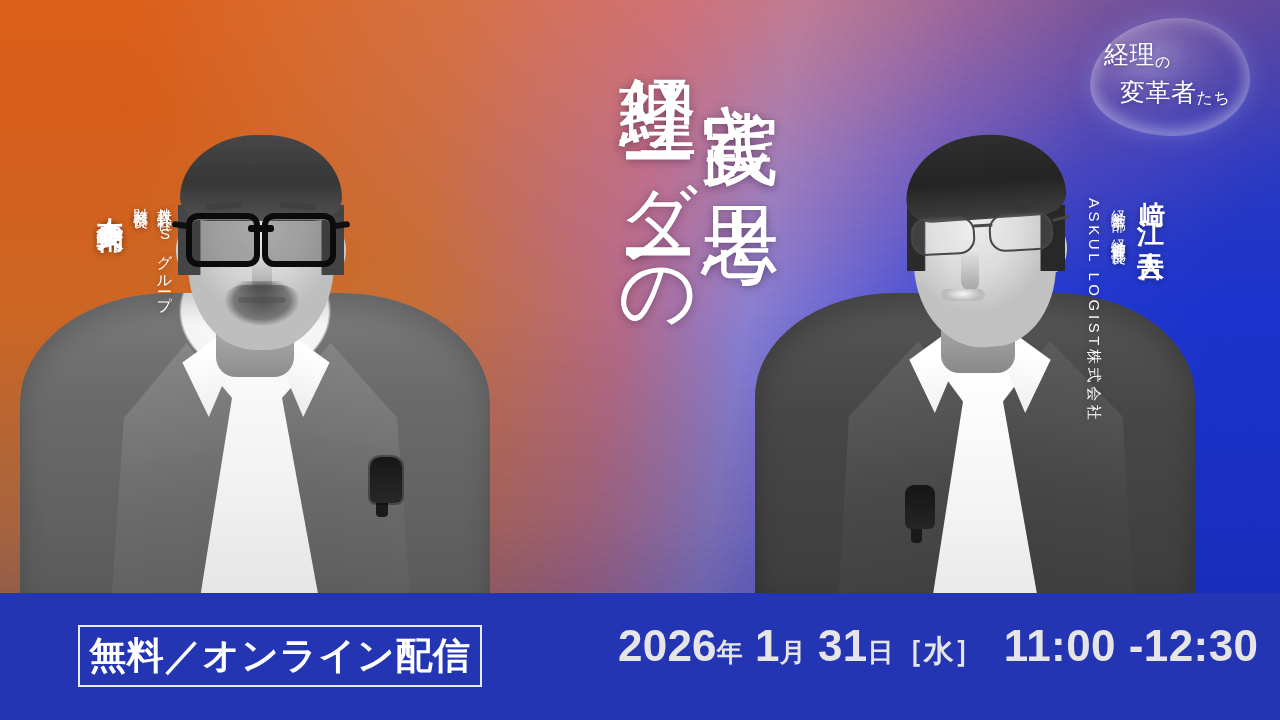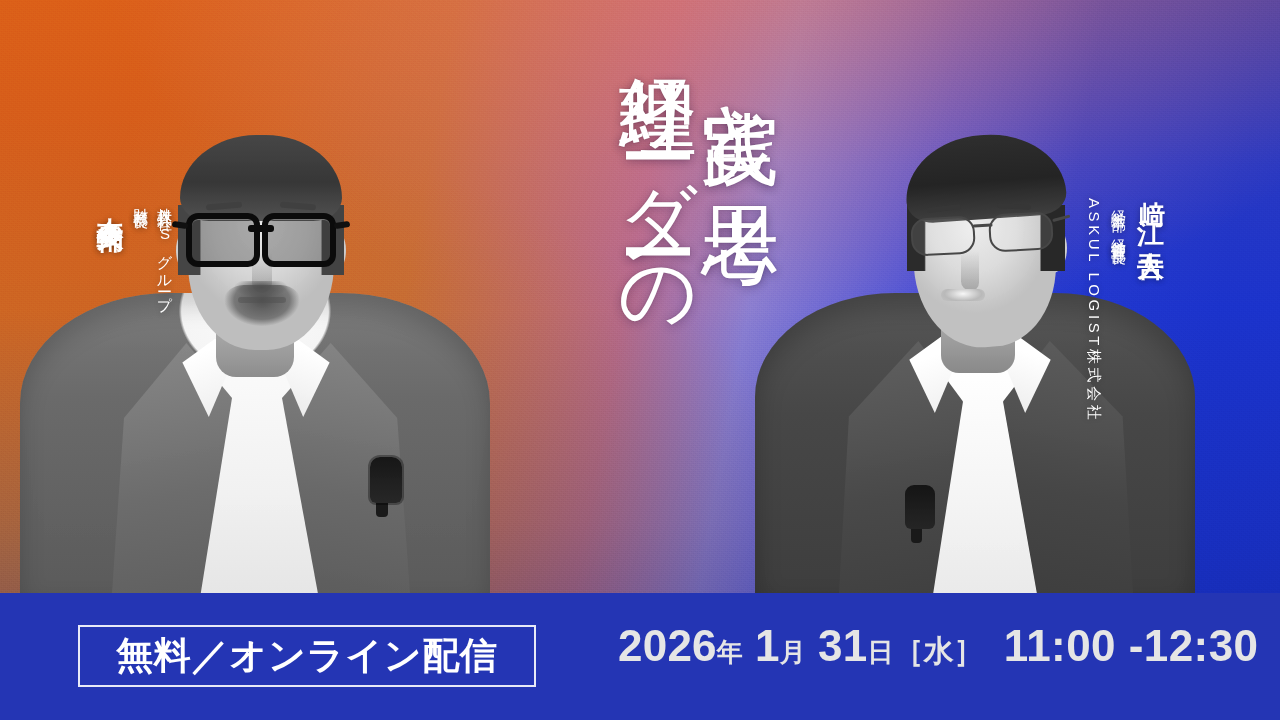--- a/index.html
+++ b/index.html
@@ -391,21 +391,21 @@
     left: 0; right: 0; bottom: 0;
     height: 127px;
     background: #2435b4;
     z-index: 10;
     display: flex;
     align-items: center;
   }
   #free-badge {
     position: absolute;
     left: 78px; top: 32px;
-    width: 458px; height: 62px;
+    width: 404px; height: 62px;
     border: 2px solid #e8eaf8;
     box-sizing: border-box;
     display: flex;
     align-items: center;
     justify-content: center;
   }
   #free-badge .txt {
     color: #fff;
     font-size: 37px;
     font-weight: 700;
@@ -521,20 +521,31 @@
   </div>
 
   <div class="caption" id="caption-right">
     <div class="name">江﨑大吾</div>
     <div class="meta-wrap">
       <div class="meta">経営本部 経営管理部長</div>
       <div class="meta latin">ASKUL LOGIST株式会社</div>
     </div>
   </div>
 
+  <div id="logo">
+    <div class="blob"></div>
+    <div class="logo-text">
+      <div class="l1">
+        <span>経理</span><span class="small">の</span>
+      </div>
+      <div class="l2">
+        <span>変革者</span><span class="small">たち</span>
+      </div>
+    </div>
+  </div>
 
   <div id="bottom-bar">
 
     <div id="free-badge">
       <span class="txt">無料／オンライン配信</span>
     </div>
 
     <div id="datetime">
       <span class="num">2026</span>
       <span class="unit">年</span>

